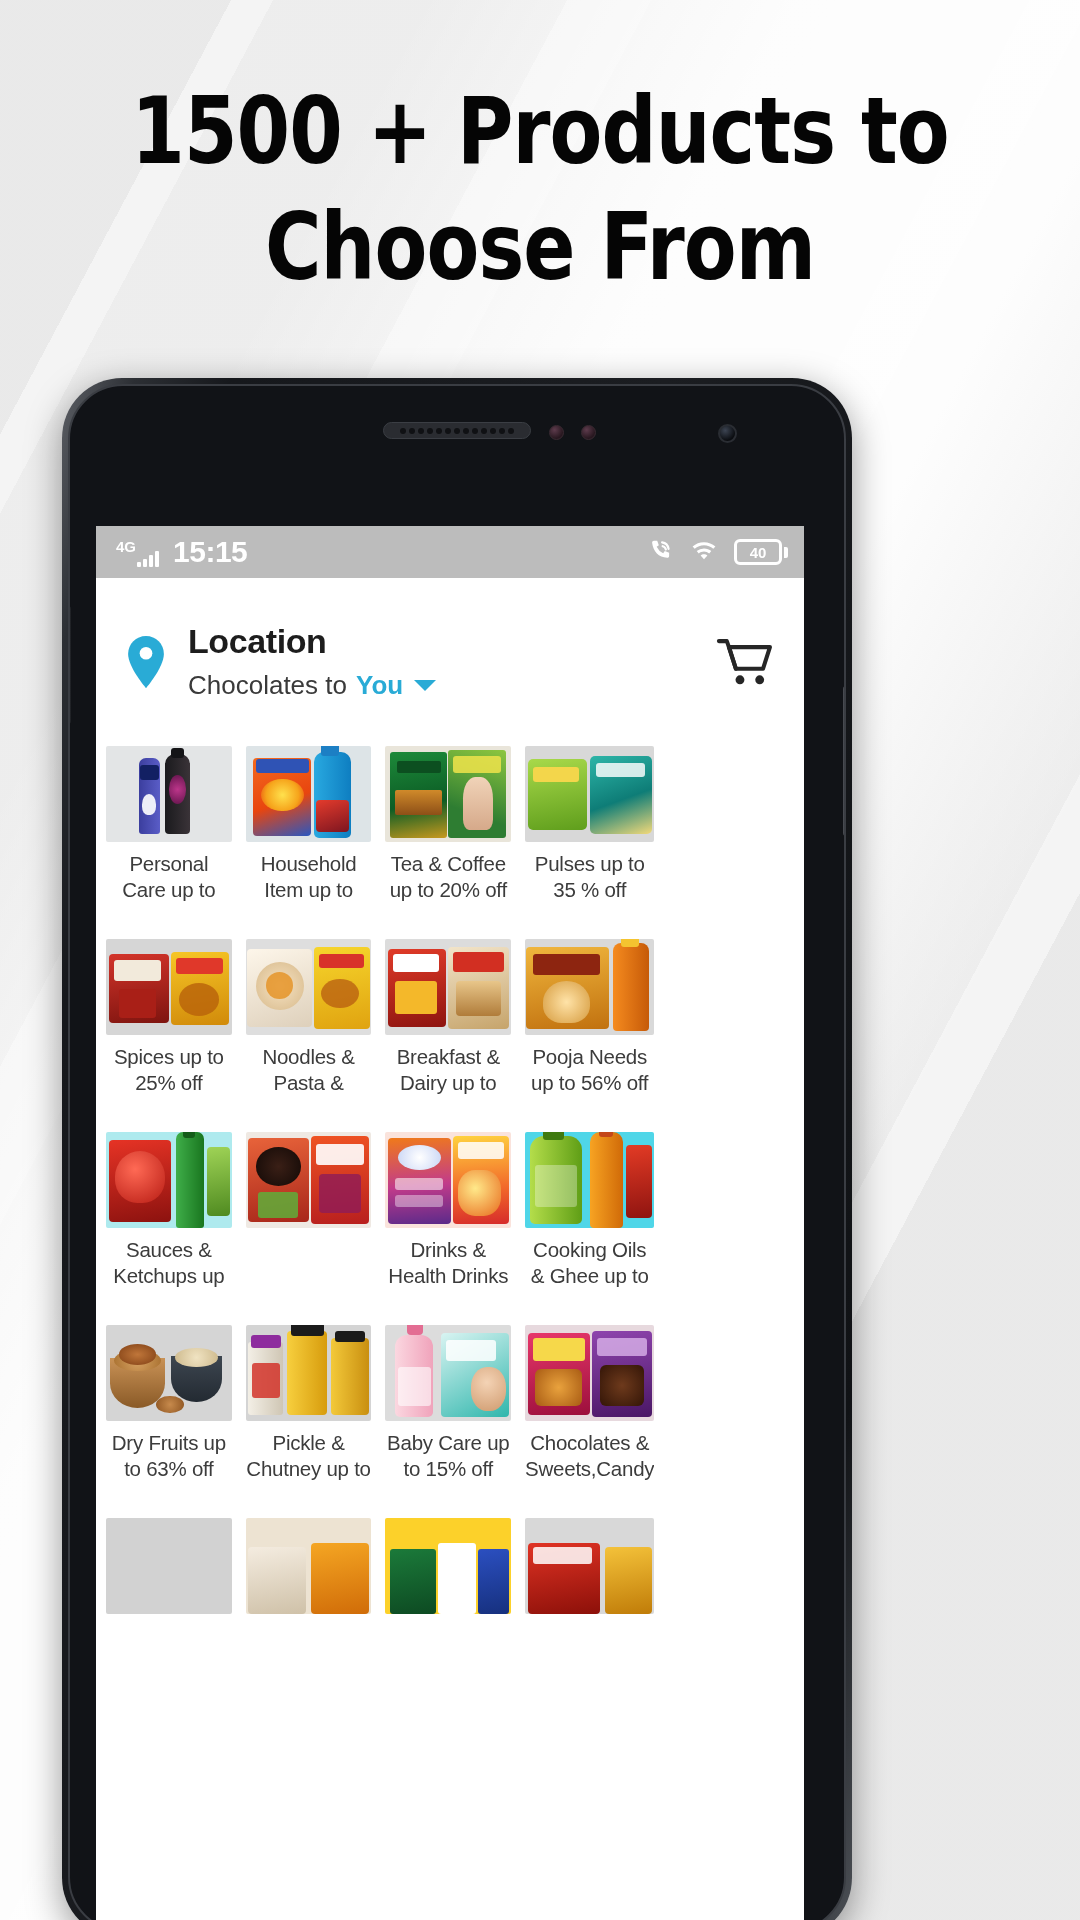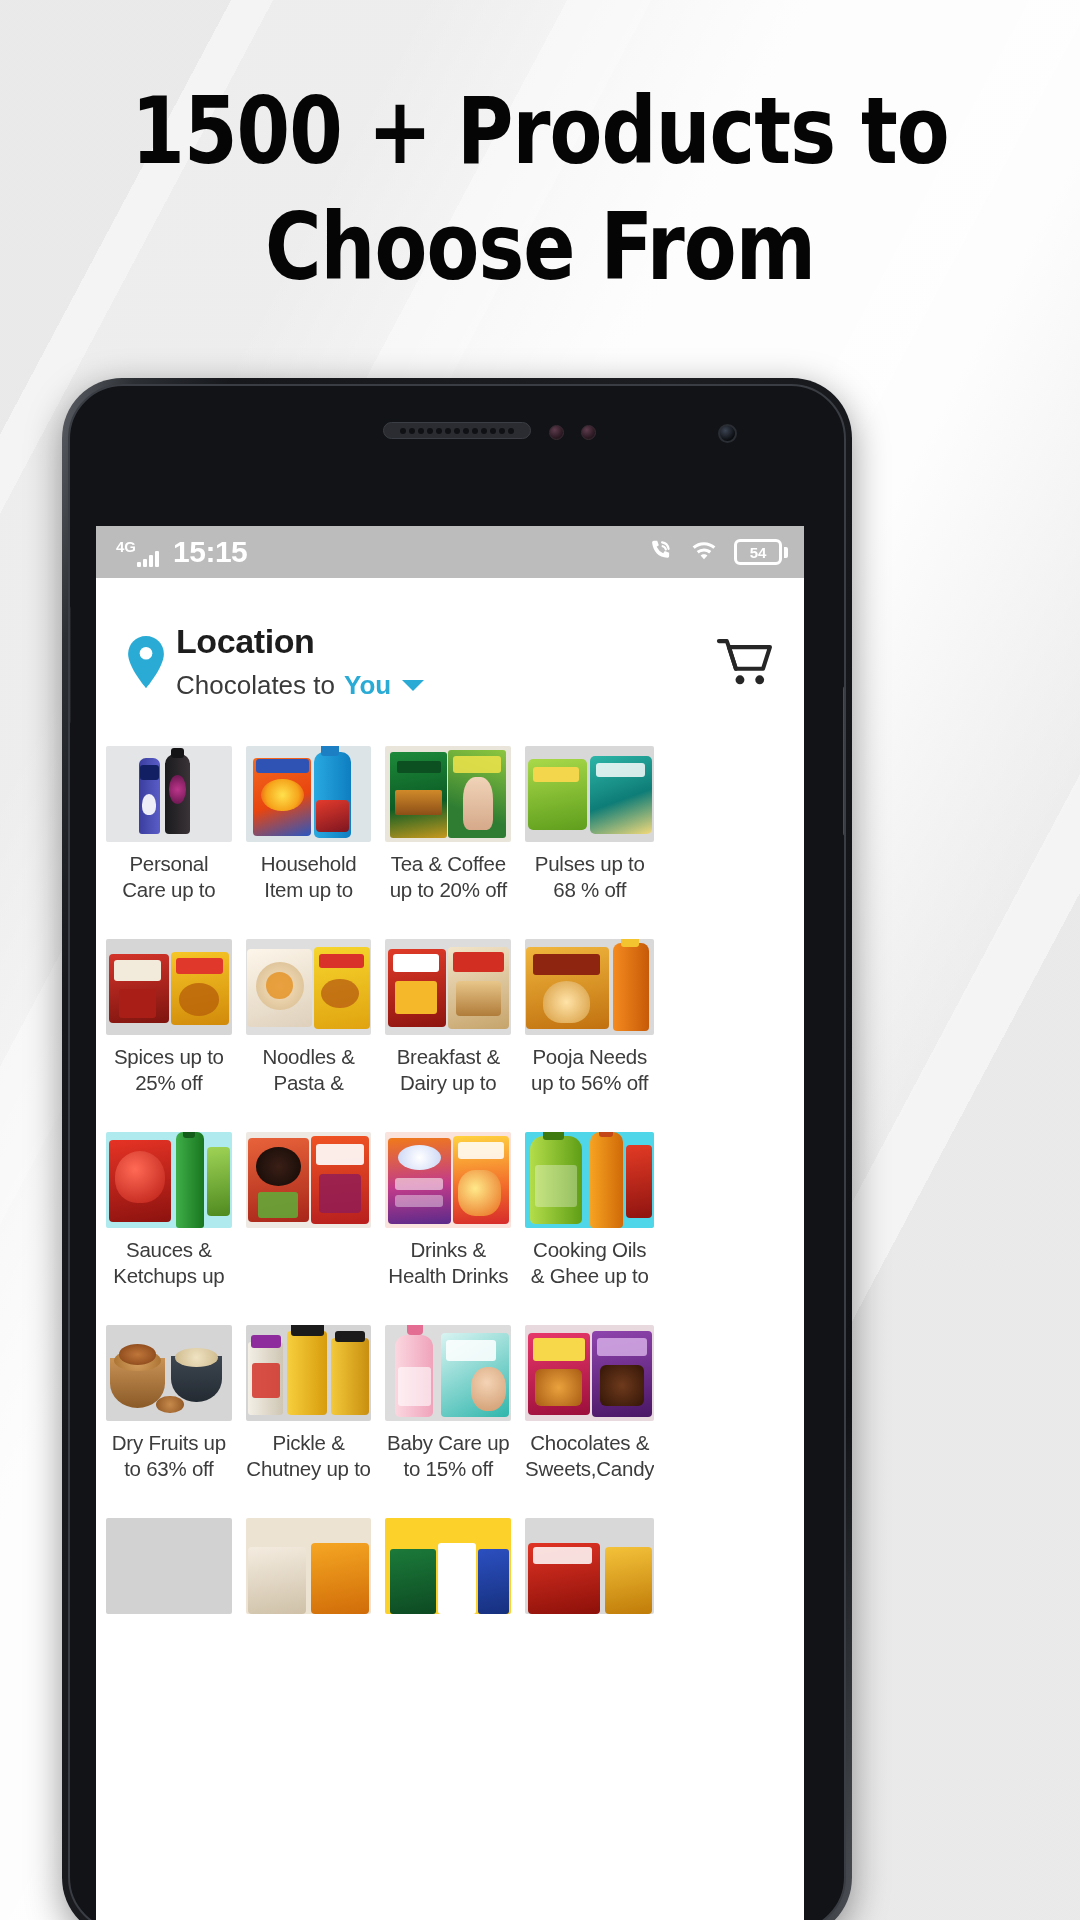--- a/index.html
+++ b/index.html
@@ -131,21 +131,21 @@
     width:4px; height:11px; background:#ffffff; border-radius:0 2px 2px 0; margin-left:2px;
   }
 
   
   #loc-header {
     height:168px; background:#ffffff;
     display:flex; align-items:center;
     padding:0 30px 0 28px;
   }
   #pin-icon { width:44px; flex:0 0 44px; display:flex; justify-content:center; }
-  #loc-text { margin-left:8px; flex:1; }
+  #loc-text { margin-left:20px; flex:1; }
   #loc-title {
     font-size:34px; font-weight:bold; color:#1d1d1d; letter-spacing:-0.4px; line-height:1.1;
   }
   #loc-sub {
     margin-top:10px; font-size:26px; color:#3a3a3a; display:flex; align-items:center; gap:9px;
   }
   #loc-you { color:#29ABD6; font-weight:bold; }
   #caret {
     width:0;height:0;border-left:11px solid transparent;border-right:11px solid transparent;
     border-top:11px solid #29ABD6; margin-left:2px;
@@ -245,21 +245,21 @@
             </svg>
           </span>
           <span class="sb-ico">
             <svg width="28" height="24" viewBox="0 0 28 22" fill="#ffffff">
               <path d="M14 3.2c4.4 0 8.4 1.6 11.4 4.3l-2.1 2.3A14.6 14.6 0 0 0 14 6.3 14.6 14.6 0 0 0 4.7 9.8L2.6 7.5A17 17 0 0 1 14 3.2z"></path>
               <path d="M14 9.4c2.8 0 5.4 1 7.3 2.7l-2.1 2.3A8.3 8.3 0 0 0 14 12.5c-2 0-3.8.7-5.2 1.9l-2.1-2.3A11.2 11.2 0 0 1 14 9.4z"></path>
               <path d="M14 15.3c1.3 0 2.5.5 3.4 1.2L14 20.3l-3.4-3.8c.9-.7 2.1-1.2 3.4-1.2z"></path>
             </svg>
           </span>
           <span id="battery">
-            <span id="battery-body">54</span>
+            <span id="battery-body">40</span>
             <span id="battery-tip"></span>
           </span>
         </div>
       </div>
 
       <div id="loc-header">
         <div id="pin-icon">
           <svg width="40" height="52" viewBox="0 0 24 32" fill="#29ABD6">
             <path d="M12 0C5.9 0 1 4.9 1 11c0 8.2 11 21 11 21s11-12.8 11-21C23 4.9 18.1 0 12 0z"></path>
             <circle cx="12" cy="10.6" r="3.9" fill="#ffffff"></circle>
@@ -326,21 +326,21 @@
           </div>
           <div class="tile">
             <div class="thumb" style="background: rgb(216, 216, 216);">
               <div class="art">
                 <div class="bt" style="left:2%;top:14%;width:46%;height:74%;background:linear-gradient(170deg,#a8d94a,#5f9e1c);border-radius:5px"></div>
                 <div class="bt" style="left:6%;top:22%;width:36%;height:16%;background:#f3d64b;border-radius:3px"></div>
                 <div class="bt" style="left:50%;top:10%;width:48%;height:82%;background:linear-gradient(160deg,#2db5a8,#0e7d77 55%,#f2d97a);border-radius:5px"></div>
                 <div class="bt" style="left:55%;top:18%;width:38%;height:14%;background:#ffffff;border-radius:3px;opacity:.82"></div>
               </div>
             </div>
-            <div class="tile-label">Pulses up to 68 % off</div>
+            <div class="tile-label">Pulses up to 35 % off</div>
           </div>
           <div class="row-pad"></div>
           <div class="tile">
             <div class="thumb" style="background: rgb(214, 214, 214);">
               <div class="art">
                 <div class="bt" style="left:2%;top:16%;width:48%;height:72%;background:linear-gradient(170deg,#d3342a,#7e140f);border-radius:4px"></div>
                 <div class="bt" style="left:6%;top:22%;width:38%;height:22%;background:#f2eadb;border-radius:3px"></div>
                 <div class="bt" style="left:10%;top:52%;width:30%;height:30%;background:#a91f17;border-radius:3px"></div>
                 <div class="bt" style="left:52%;top:14%;width:46%;height:76%;background:linear-gradient(170deg,#f6c626,#d18a0a);border-radius:4px"></div>
                 <div class="bt" style="left:56%;top:20%;width:37%;height:16%;background:#e0382a;border-radius:3px"></div>

